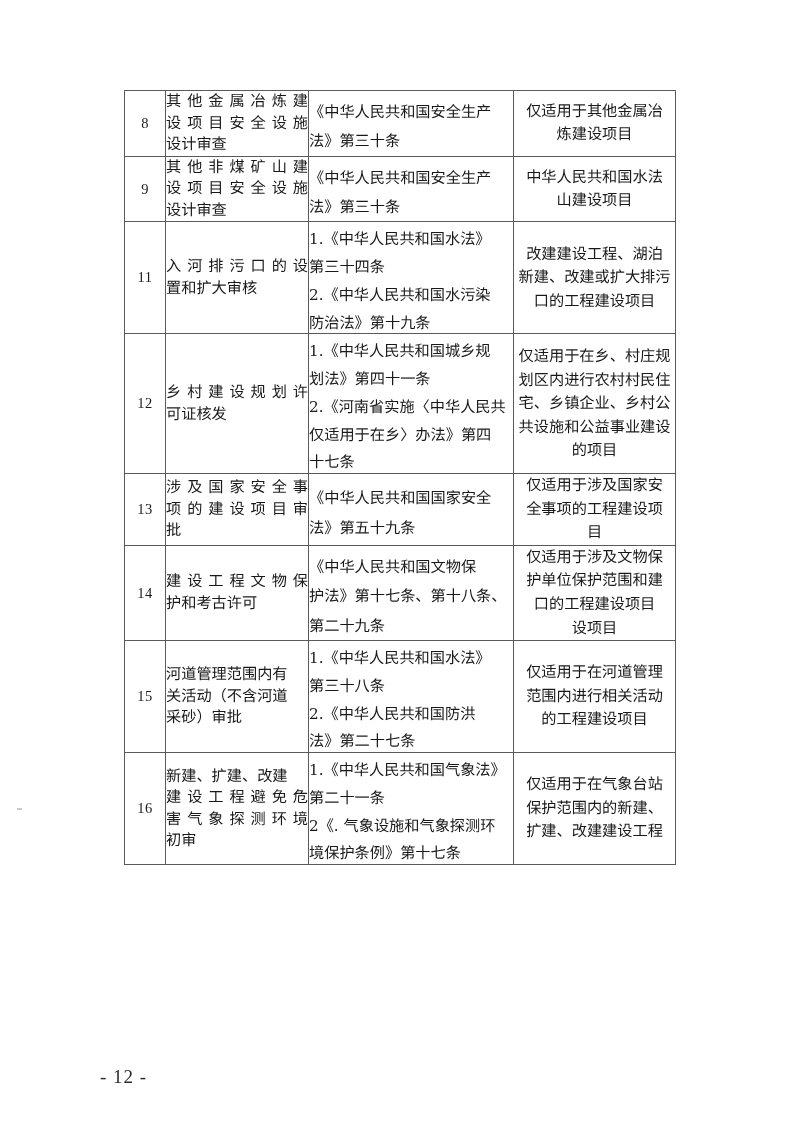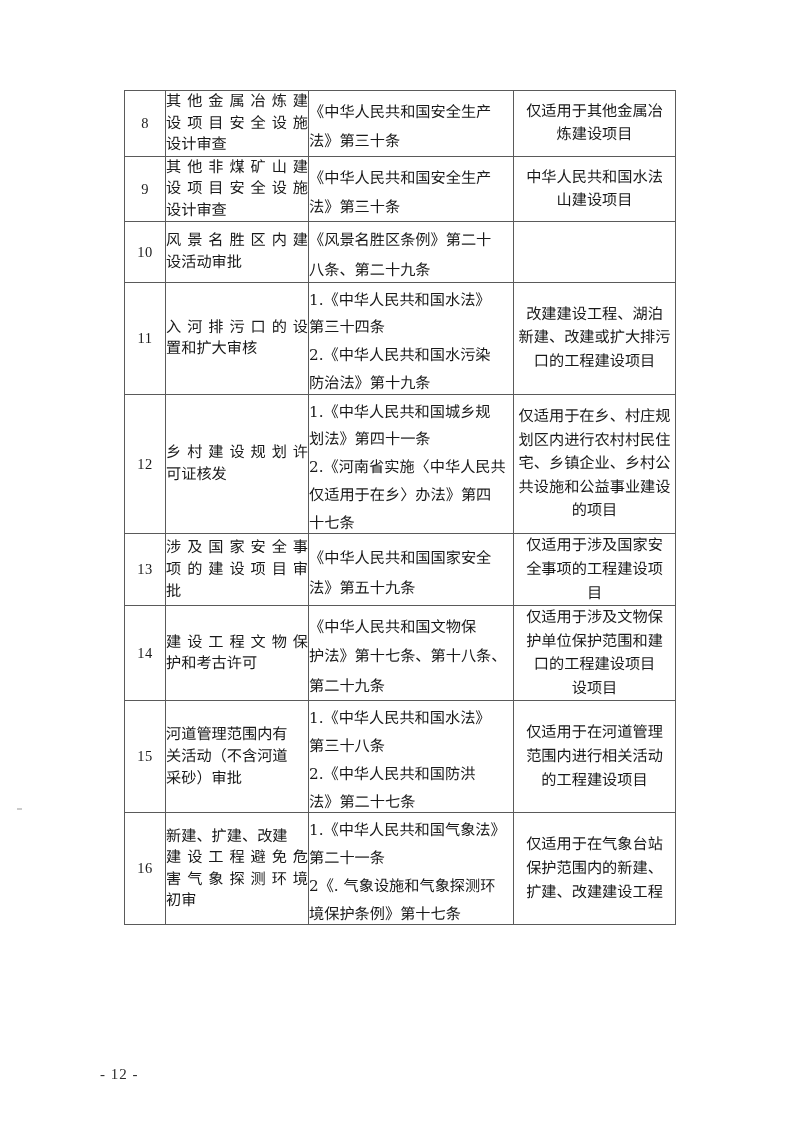--- a/index.html
+++ b/index.html
@@ -119,21 +119,21 @@
     display: block;
     white-space: pre;
   }
 
   
   .page-number {
     position: absolute;
     left: 100px;
     top: 1066px;
     font-family: "Liberation Serif", "DejaVu Serif", serif;
-    font-size: 15px;
+    font-size: 19px;
     color: #2b2b2b;
     letter-spacing: 1px;
   }
 </style>
 </head>
 <body>
 
 <div class="page">
 
   <div class="scan-speck"></div>
@@ -172,32 +172,20 @@
           <td class="cell-cn cell-basis">
             <span class="ln">《中华人民共和国安全生产</span>
             <span class="ln">法》第三十条</span>
           </td>
           <td class="cell-cn cell-note">
             <span class="ln">中华人民共和国水法</span>
             <span class="ln">山建设项目</span>
           </td>
         </tr>
         <tr>
-          <td class="cell-num">10</td>
-          <td class="cell-cn cell-item">
-            <span class="ln spread"><span>风</span><span>景</span><span>名</span><span>胜</span><span>区</span><span>内</span><span>建</span></span>
-            <span class="ln">设活动审批</span>
-          </td>
-          <td class="cell-cn cell-basis">
-            <span class="ln">《风景名胜区条例》第二十</span>
-            <span class="ln">八条、第二十九条</span>
-          </td>
-          <td class="cell-cn cell-note"></td>
-        </tr>
-        <tr>
           <td class="cell-num">11</td>
           <td class="cell-cn cell-item">
             <span class="ln spread"><span>入</span><span>河</span><span>排</span><span>污</span><span>口</span><span>的</span><span>设</span></span>
             <span class="ln">置和扩大审核</span>
           </td>
           <td class="cell-cn cell-basis tight">
             <span class="ln">1.《中华人民共和国水法》</span>
             <span class="ln">第三十四条</span>
             <span class="ln">2.《中华人民共和国水污染</span>
             <span class="ln">防治法》第十九条</span>

